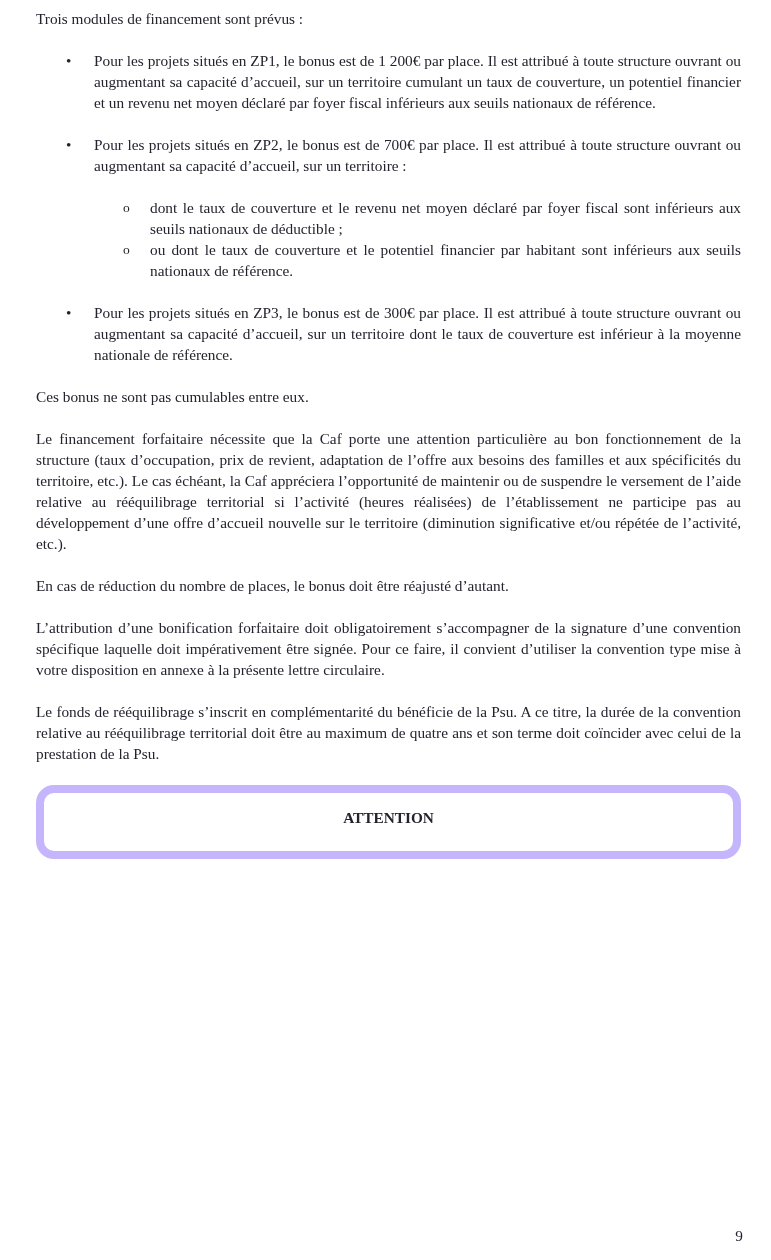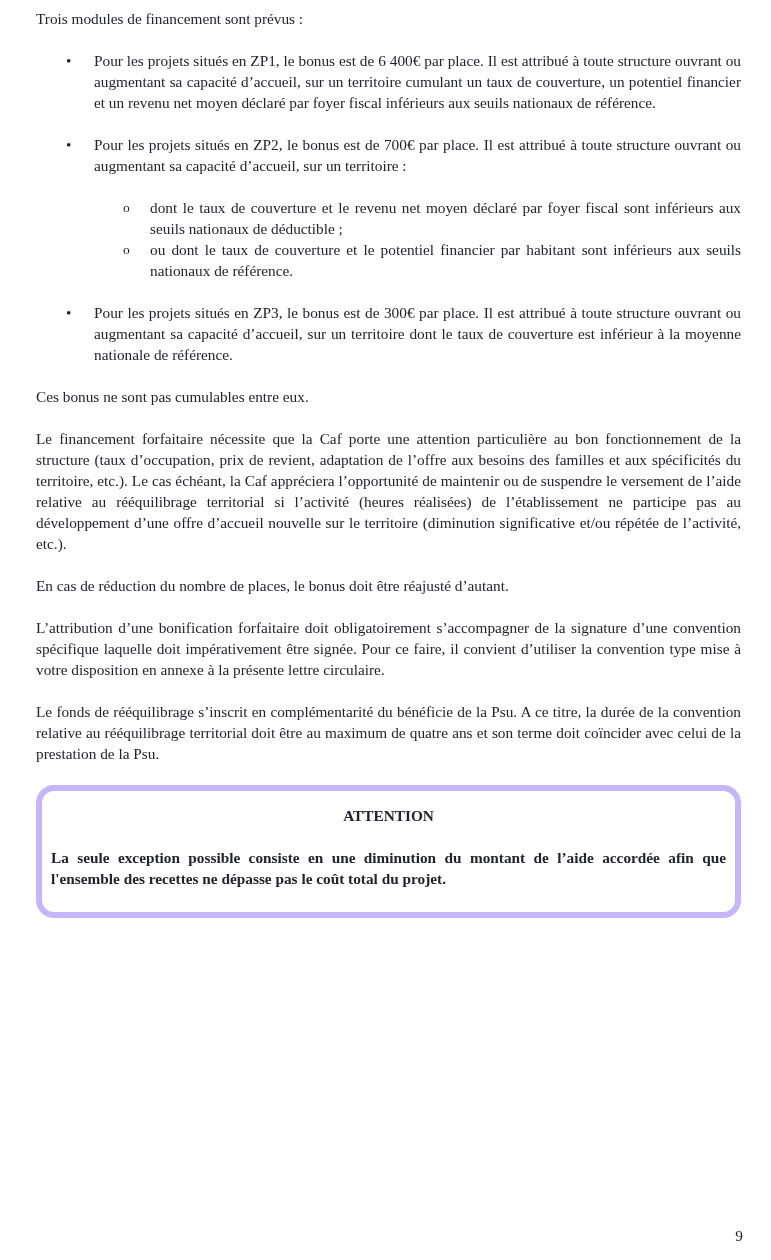--- a/index.html
+++ b/index.html
@@ -16,38 +16,38 @@
   .page { padding: 8px 30px 0 36px; }
   .para { text-align: justify; margin-bottom: 21px; }
   .bullet { display: flex; padding-left: 30px; margin-bottom: 21px; }
   .bullet > .marker { flex: 0 0 28px; width: 28px; }
   .btext { flex: 1; text-align: justify; }
   .subbullets { padding-left: 87px; margin-bottom: 21px; }
   .subbullet { display: flex; }
   .subbullet > .marker { flex: 0 0 27px; width: 27px; font-size: 13.5px; }
   b { font-weight: normal; }
   .attention {
-    border: 6px solid #c4b5fd;
+    border: 8px solid #c4b5fd;
     margin-top: 10px;
     padding: 14px 9px 2px 9px;
   }
   .attention-title { text-align: center; font-weight: bold; margin-bottom: 21px; }
   .attention .para { font-weight: bold; }
   .page-number { position: absolute; right: 28px; bottom: 14px; }
 </style>
 </head>
 <body>
 
 <div class="page">
 
   <p class="para">Trois modules de financement sont prévus :</p>
 
   <div class="bullet">
     <span class="marker">•</span>
-    <div class="btext"><span>Pour les projets situés en </span><b>ZP1</b><span>, le bonus est de </span><b>6 400€ par place.</b><span> Il est attribué à toute structure ouvrant ou augmentant sa capacité d’accueil, sur un territoire cumulant un taux de couverture, un potentiel financier et un revenu net moyen déclaré par foyer fiscal inférieurs aux seuils nationaux de référence.</span></div>
+    <div class="btext"><span>Pour les projets situés en </span><b>ZP1</b><span>, le bonus est de </span><b>1 200€ par place.</b><span> Il est attribué à toute structure ouvrant ou augmentant sa capacité d’accueil, sur un territoire cumulant un taux de couverture, un potentiel financier et un revenu net moyen déclaré par foyer fiscal inférieurs aux seuils nationaux de référence.</span></div>
   </div>
 
   <div class="bullet">
     <span class="marker">•</span>
     <div class="btext"><span>Pour les projets situés en </span><b>ZP2</b><span>, le bonus est de </span><b>700€ par place.</b><span> Il est attribué à toute structure ouvrant ou augmentant sa capacité d’accueil, sur un territoire :</span></div>
   </div>
 
   <div class="subbullets">
     <div class="subbullet">
       <span class="marker">o</span>
@@ -65,18 +65,17 @@
   </div>
 
   <p class="para">Ces bonus ne sont pas cumulables entre eux.</p>
   <p class="para">Le financement forfaitaire nécessite que la Caf porte une attention particulière au bon fonctionnement de la structure (taux d’occupation, prix de revient, adaptation de l’offre aux besoins des familles et aux spécificités du territoire, etc.). Le cas échéant, la Caf appréciera l’opportunité de maintenir ou de suspendre le versement de l’aide relative au rééquilibrage territorial si l’activité (heures réalisées) de l’établissement ne participe pas au développement d’une offre d’accueil nouvelle sur le territoire (diminution significative et/ou répétée de l’activité, etc.).</p>
   <p class="para">En cas de réduction du nombre de places, le bonus doit être réajusté d’autant.</p>
   <p class="para">L’attribution d’une bonification forfaitaire doit obligatoirement s’accompagner de la signature d’une convention spécifique laquelle doit impérativement être signée. Pour ce faire, il convient d’utiliser la convention type mise à votre disposition en annexe à la présente lettre circulaire.</p>
   <p class="para">Le fonds de rééquilibrage s’inscrit en complémentarité du bénéficie de la Psu. A ce titre, la durée de la convention relative au rééquilibrage territorial doit être au maximum de quatre ans et son terme doit coïncider avec celui de la prestation de la Psu.</p>
 
   <div class="attention">
     <div class="attention-title">ATTENTION</div>
-    <p class="para">La seule exception possible consiste en une diminution du montant de l’aide accordée afin que l'ensemble des recettes ne dépasse pas le coût total du projet.</p>
   </div>
 
 </div>
 
 <div class="page-number">9</div>
 
 </body></html>

